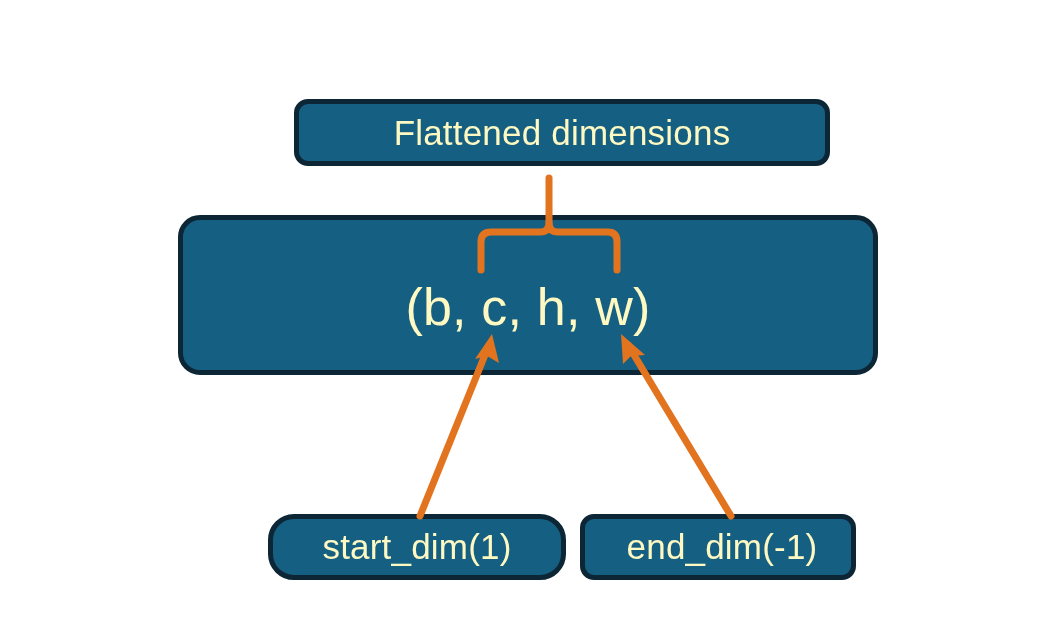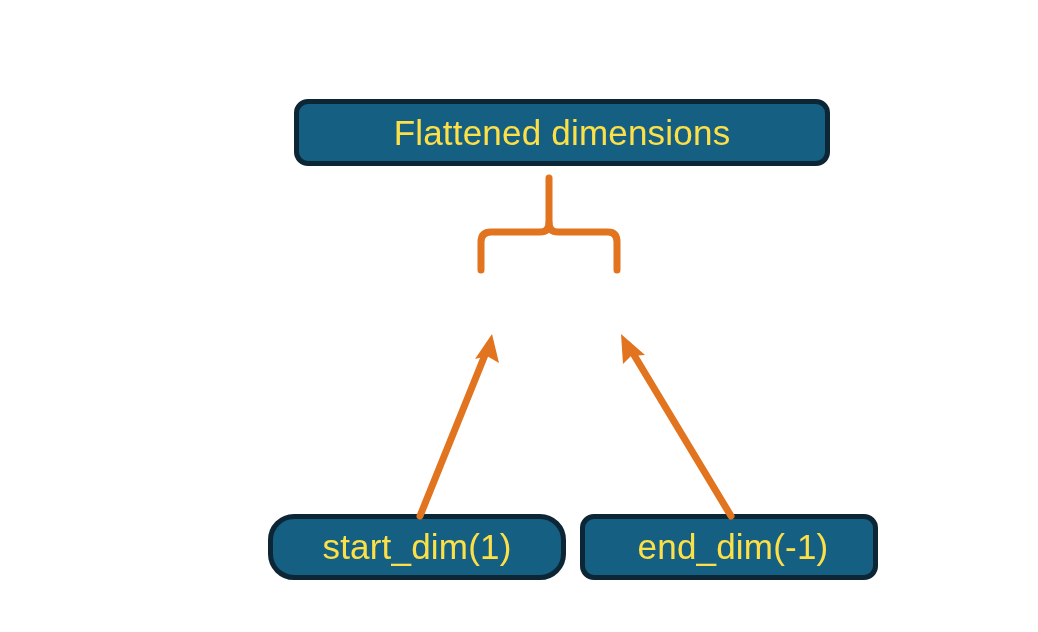--- a/index.html
+++ b/index.html
@@ -20,21 +20,21 @@
   }
   .node {
     position: absolute;
     box-sizing: border-box;
     display: flex;
     align-items: center;
     justify-content: center;
     background: #156082;
     border: 5px solid #0d2636;
     border-radius: 16px;
-    color: #fde047;
+    color: #fef9c3;
     text-align: center;
     user-select: none;
   }
   .node-label {
     display: block;
     white-space: nowrap;
     letter-spacing: 0.2px;
   }
 
   
@@ -71,21 +71,21 @@
     left: 268px;
     top: 514px;
     width: 298px;
     height: 66px;
     border-radius: 26px;
   }
   
   #node-end-dim {
     left: 580px;
     top: 514px;
-    width: 298px;
+    width: 276px;
     height: 66px;
     border-radius: 14px;
     padding-left: 8px;
   }
   #node-start-dim .node-label,
   #node-end-dim .node-label {
     font-size: 35px;
     font-weight: 400;
   }
 
@@ -111,20 +111,23 @@
 </style>
 </head>
 <body>
 
 <div id="canvas">
 
   <div class="node" id="node-flattened">
     <span class="node-label">Flattened dimensions</span>
   </div>
 
+  <div class="node" id="node-shape">
+    <span class="node-label">(b, c, h, w)</span>
+  </div>
 
   <div class="node" id="node-start-dim">
     <span class="node-label">start_dim(1)</span>
   </div>
 
   <div class="node" id="node-end-dim">
     <span class="node-label">end_dim(-1)</span>
   </div>
 
   <svg id="overlay" viewBox="0 0 1038 632">

